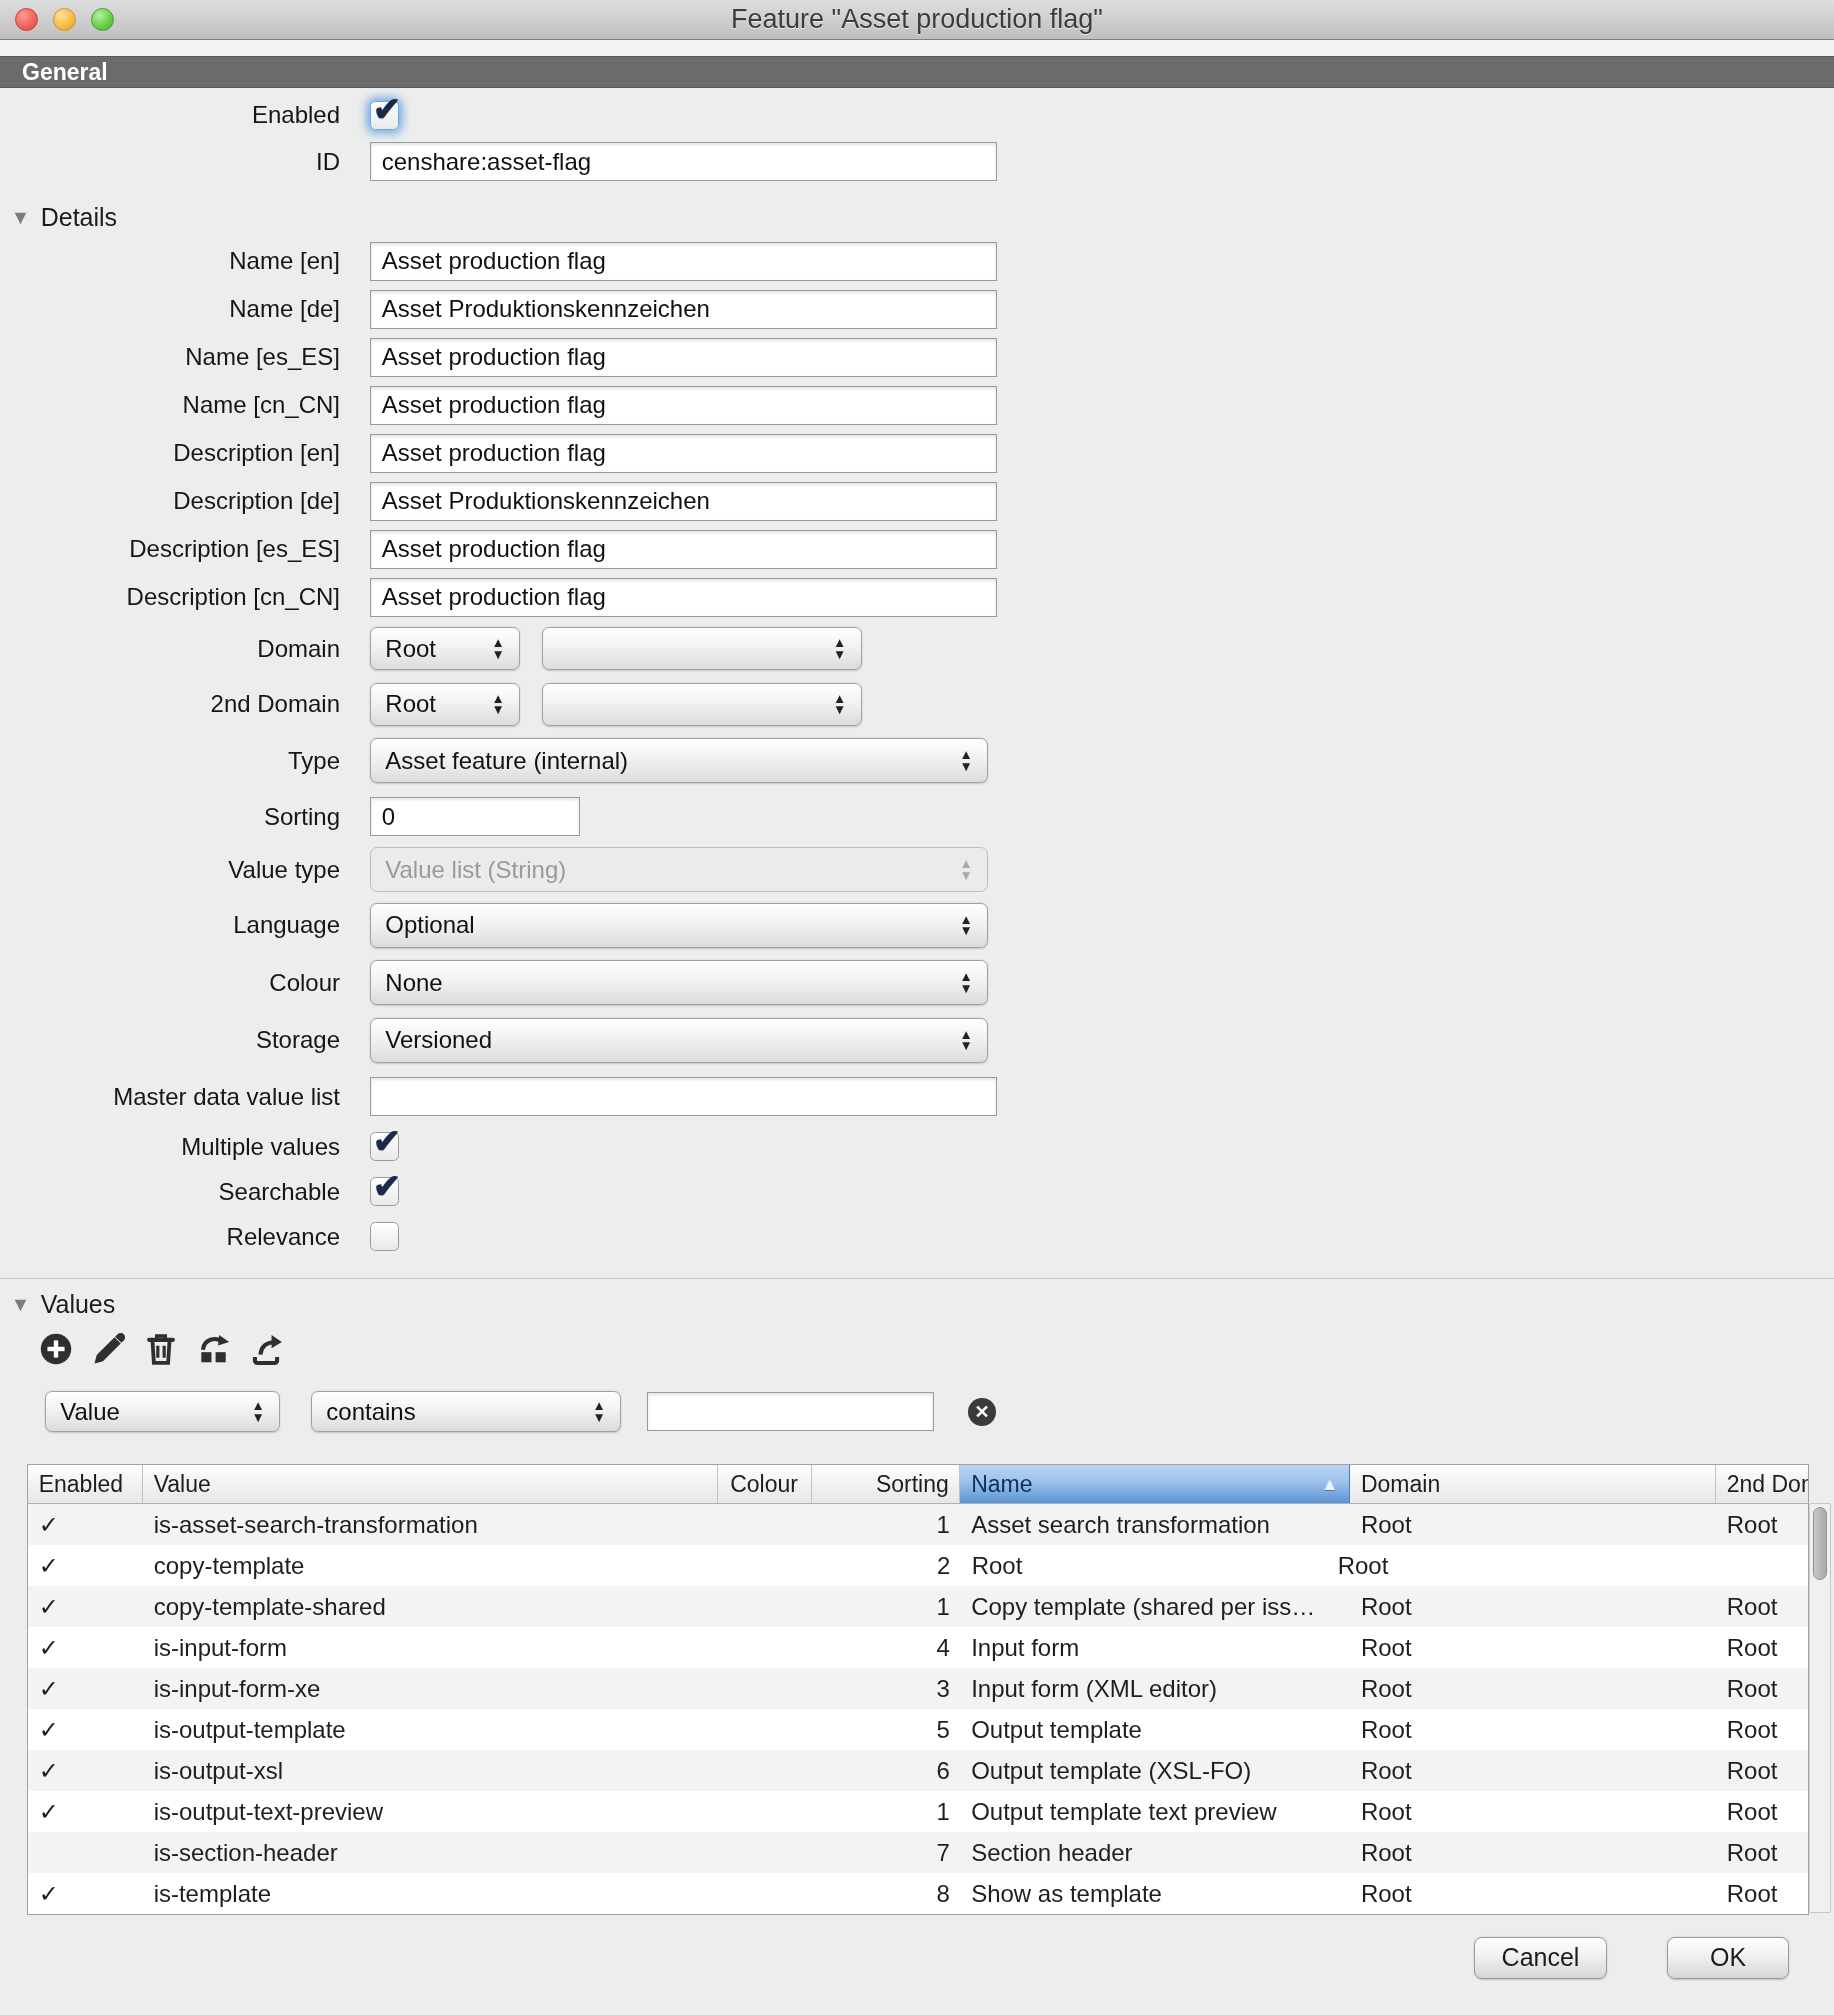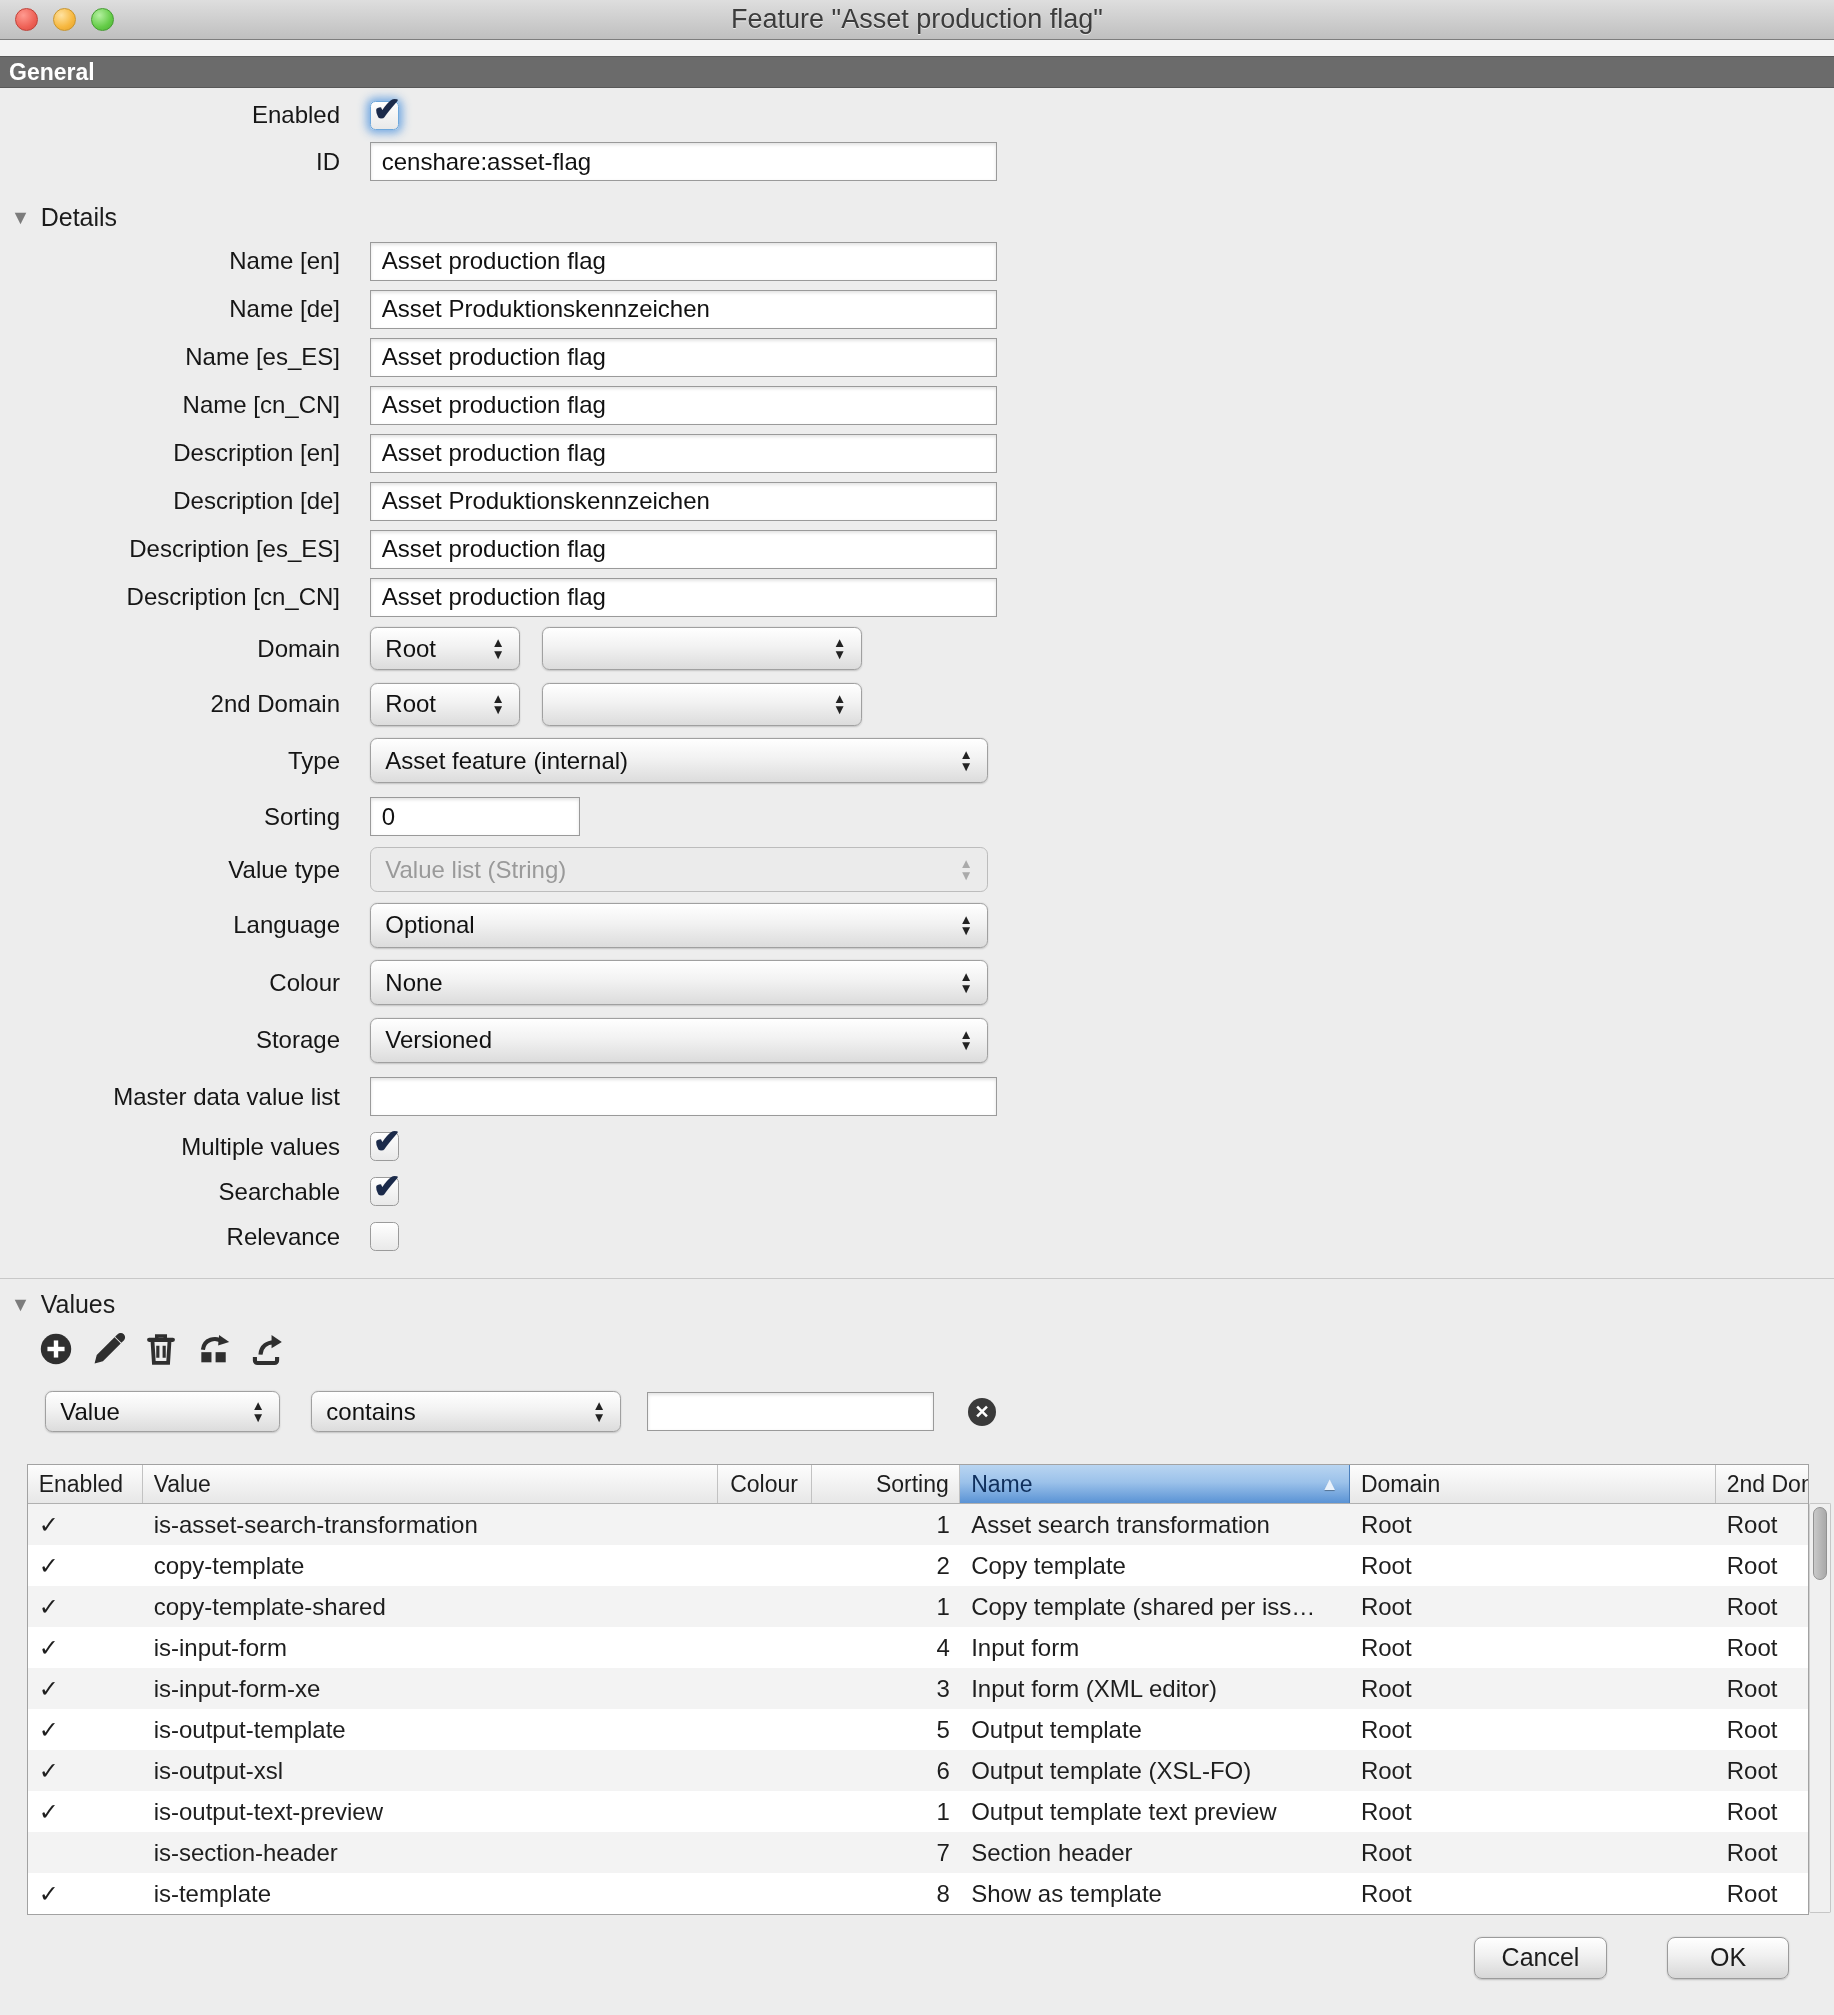--- a/index.html
+++ b/index.html
@@ -26,21 +26,21 @@
   .light.green{ background:radial-gradient(circle at 35% 30%, #b4f0a0, #64cc47 60%, #4cae35); border-color:#459d31;}
   .win-title{
     position:absolute; left:0; right:0; text-align:center;
     font-size:27px; color:#3c3c3c; text-shadow:0 0.9px 0 rgba(255,255,255,.6);
   }
   .top-strip{ height:16px; background:#f3f3f3; }
   
   .general-bar{
     height:32px; background:#6b6b6b; color:#fff;
     font-size:23px; font-weight:bold;
-    display:flex; align-items:center; padding-left:9px;
+    display:flex; align-items:center; padding-left:22px;
     border-top:0.9px solid #585858; border-bottom:0.9px solid #585858;
   }
   .section-hdr{ display:flex; align-items:center; margin-left:10.7px; height:30px; }
   .section-hdr .tri{ color:#7c7c7c; font-size:19.7px; width:30px; }
   .section-hdr .hdr-label{ font-size:25px; color:#1c1c1c; }
   
   .frow{ display:flex; align-items:center; }
   .flabel{ width:340px; text-align:right; margin-right:30px; font-size:24px; color:#161616; flex:none; }
   .tfield{
     height:39px; border:0.9px solid #9a9a9a; background:#fff;
@@ -380,21 +380,20 @@
         <div class="td c-sort">1</div>
         <div class="td c-name">Asset search transformation</div>
         <div class="td c-dom">Root</div>
         <div class="td c-dom2">Root</div>
       </div>
         <div class="tr">
         <div class="td c-en">✓</div>
         <div class="td c-val">copy-template</div>
         <div class="td c-col"></div>
         <div class="td c-sort">2</div>
-        <div class="td c-name">Copy template</div>
         <div class="td c-dom">Root</div>
         <div class="td c-dom2">Root</div>
       </div>
         <div class="tr">
         <div class="td c-en">✓</div>
         <div class="td c-val">copy-template-shared</div>
         <div class="td c-col"></div>
         <div class="td c-sort">1</div>
         <div class="td c-name">Copy template (shared per iss…</div>
         <div class="td c-dom">Root</div>

